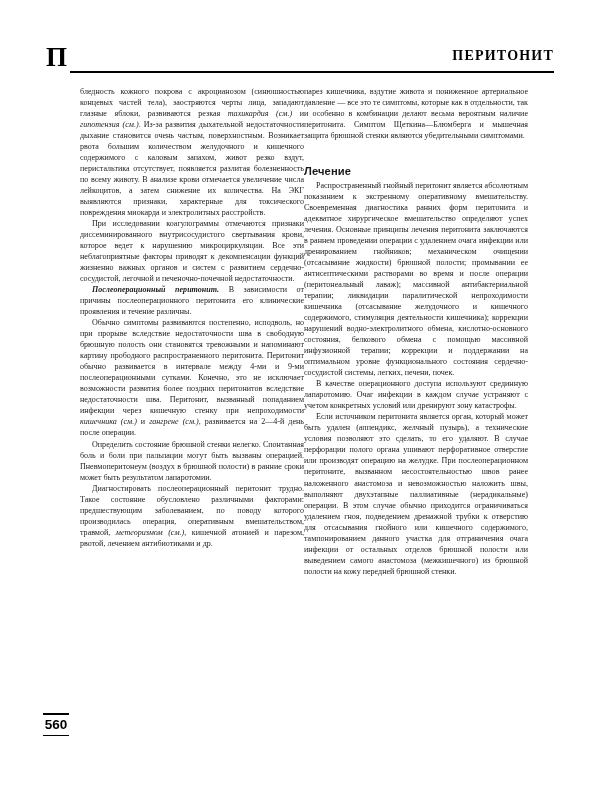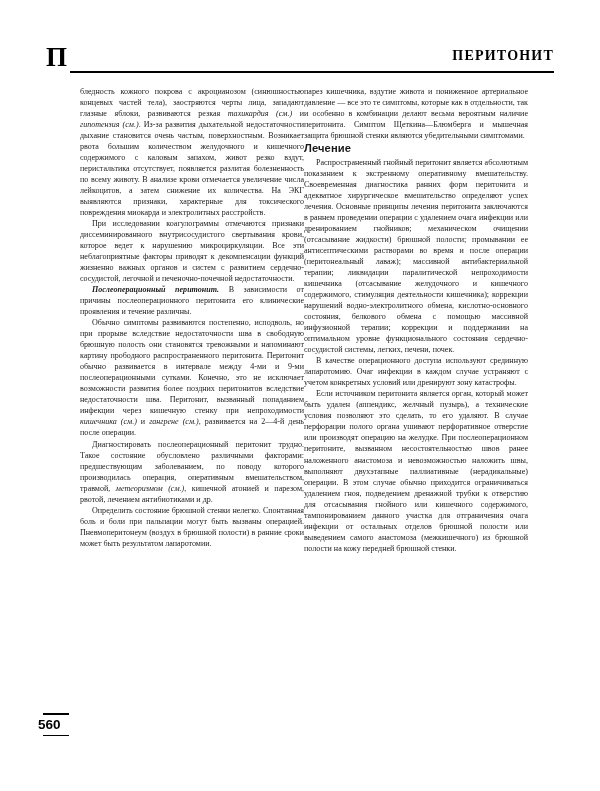--- a/index.html
+++ b/index.html
@@ -88,37 +88,37 @@
     text-indent: 0;
   }
   em {
     font-style: italic;
   }
   .run-head {
     font-weight: bold;
     font-style: italic;
   }
   h2.section {
-    margin: 1px 0 2px 0;
+    margin: 24px 0 2px 0;
     font-size: 11.2px;
     line-height: 13px;
     font-weight: bold;
     font-family: "Liberation Sans", sans-serif;
     text-align: left;
     text-indent: 0;
     letter-spacing: 0.1px;
   }
 
   
   .folio {
     position: absolute;
     left: 38px;
     top: 713px;
     width: 36px;
-    text-align: left;
+    text-align: center;
   }
   .folio-rule {
     width: 26px;
     height: 1.6px;
     background: #000;
     margin: 0 auto;
   }
   .folio-num {
     font-family: "Liberation Sans", sans-serif;
     font-weight: bold;
@@ -138,22 +138,22 @@
     <div class="header-rule"></div>
     <div class="header-title">ПЕРИТОНИТ</div>
   </div>
 
   <div class="columns">
     <div class="col" id="col-left">
         <p class="noindent"><span>бледность кожного покрова с акроцианозом (синюшностью концевых частей тела), заостряются черты лица, западают глазные яблоки, развиваются резкая </span><em>тахикардия (см.)</em><span> и </span><em>гипотензия (см.)</em><span>. Из-за развития дыхательной недостаточности дыхание становится очень частым, поверхностным. Возникает рвота большим количеством желудочного и кишечного содержимого с каловым запахом, живот резко вздут, перистальтика отсутствует, появляется разлитая болезненность по всему животу. В анализе крови отмечается увеличение числа лейкоцитов, а затем снижение их количества. На ЭКГ выявляются признаки, характерные для токсического повреждения миокарда и электролитных расстройств.</span></p>
         <p><span>При исследовании коагулограммы отмечаются признаки диссеминированного внутрисосудистого свертывания крови, которое ведет к нарушению микроциркуляции. Все эти неблагоприятные факторы приводят к декомпенсации функций жизненно важных органов и систем с развитием сердечно-сосудистой, легочной и печеночно-почечной недостаточности.</span></p>
         <p><span class="run-head">Послеоперационный перитонит.</span><span> В зависимости от причины послеоперационного перитонита его клинические проявления и течение различны.</span></p>
         <p><span>Обычно симптомы развиваются постепенно, исподволь, но при прорыве вследствие недостаточности шва в свободную брюшную полость они становятся тревожными и напоминают картину прободного распространенного перитонита. Перитонит обычно развивается в интервале между 4-ми и 9-ми послеоперационными сутками. Конечно, это не исключает возможности развития более поздних перитонитов вследствие недостаточности шва. Перитонит, вызванный попаданием инфекции через кишечную стенку при непроходимости </span><em>кишечника (см.)</em><span> и </span><em>гангрене (см.)</em><span>, развивается на 2—4-й день после операции.</span></p>
+        <p><span>Определить состояние брюшной стенки нелегко. Спонтанная боль и боли при пальпации могут быть вызваны операцией. Пневмоперитонеум (воздух в брюшной полости) в ранние сроки может быть результатом лапаротомии.</span></p>
         <p><span>Диагностировать послеоперационный перитонит трудно. Такое состояние обусловлено различными факторами: предшествующим заболеванием, по поводу которого производилась операция, оперативным вмешательством, травмой, </span><em>метеоризмом (см.)</em><span>, кишечной атонией и парезом, рвотой, лечением антибиотиками и др.</span></p>
-        <p><span>Определить состояние брюшной стенки нелегко. Спонтанная боль и боли при пальпации могут быть вызваны операцией. Пневмоперитонеум (воздух в брюшной полости) в ранние сроки может быть результатом лапаротомии.</span></p>
       </div>
     <div class="col" id="col-right">
         <p class="noindent"><span>парез кишечника, вздутие живота и пониженное артериальное давление — все это те симптомы, которые как в отдельности, так и особенно в комбинации делают весьма вероятным наличие перитонита. Симптом Щеткина—Блюмберга и мышечная защита брюшной стенки являются убедительными симптомами.</span></p>
         <h2 class="section">Лечение</h2>
         <p><span>Распространенный гнойный перитонит является абсолютным показанием к экстренному оперативному вмешательству. Своевременная диагностика ранних форм перитонита и адекватное хирургическое вмешательство определяют успех лечения. Основные принципы лечения перитонита заключаются в раннем проведении операции с удалением очага инфекции или дренированием гнойников; механическом очищении (отсасывание жидкости) брюшной полости; промывании ее антисептическими растворами во время и после операции (перитонеальный лаваж); массивной антибактериальной терапии; ликвидации паралитической непроходимости кишечника (отсасывание желудочного и кишечного содержимого, стимуляция деятельности кишечника); коррекции нарушений водно-электролитного обмена, кислотно-основного состояния, белкового обмена с помощью массивной инфузионной терапии; коррекции и поддержании на оптимальном уровне функционального состояния сердечно-сосудистой системы, легких, печени, почек.</span></p>
         <p><span>В качестве операционного доступа используют срединную лапаротомию. Очаг инфекции в каждом случае устраняют с учетом конкретных условий или дренируют зону катастрофы.</span></p>
         <p><span>Если источником перитонита является орган, который может быть удален (аппендикс, желчный пузырь), а технические условия позволяют это сделать, то его удаляют. В случае перфорации полого органа ушивают перфоративное отверстие или производят операцию на желудке. При послеоперационном перитоните, вызванном несостоятельностью швов ранее наложенного анастомоза и невозможностью наложить швы, выполняют двухэтапные паллиативные (нерадикальные) операции. В этом случае обычно приходится ограничиваться удалением гноя, подведением дренажной трубки к отверстию для отсасывания гнойного или кишечного содержимого, тампонированием данного участка для отграничения очага инфекции от остальных отделов брюшной полости или выведением самого анастомоза (межкишечного) из брюшной полости на кожу передней брюшной стенки.</span></p>
       </div>
   </div>
 

